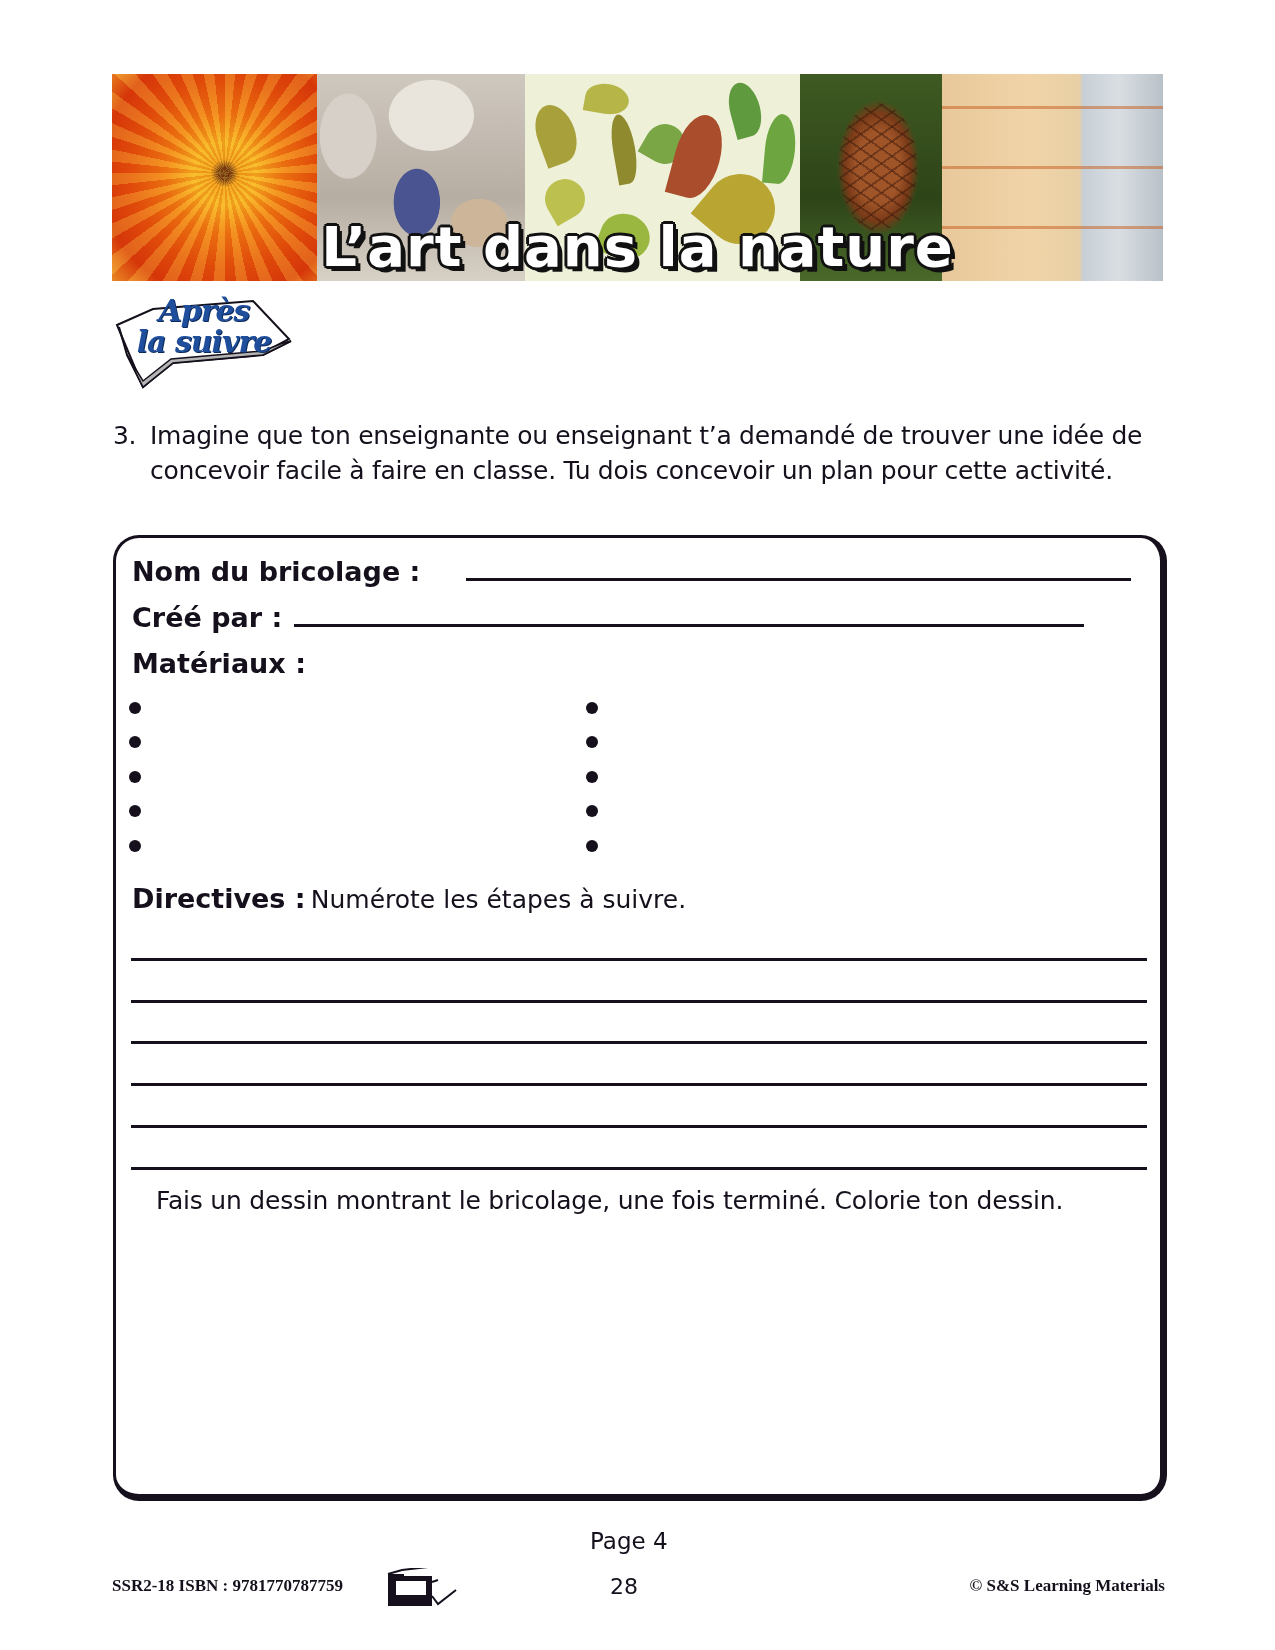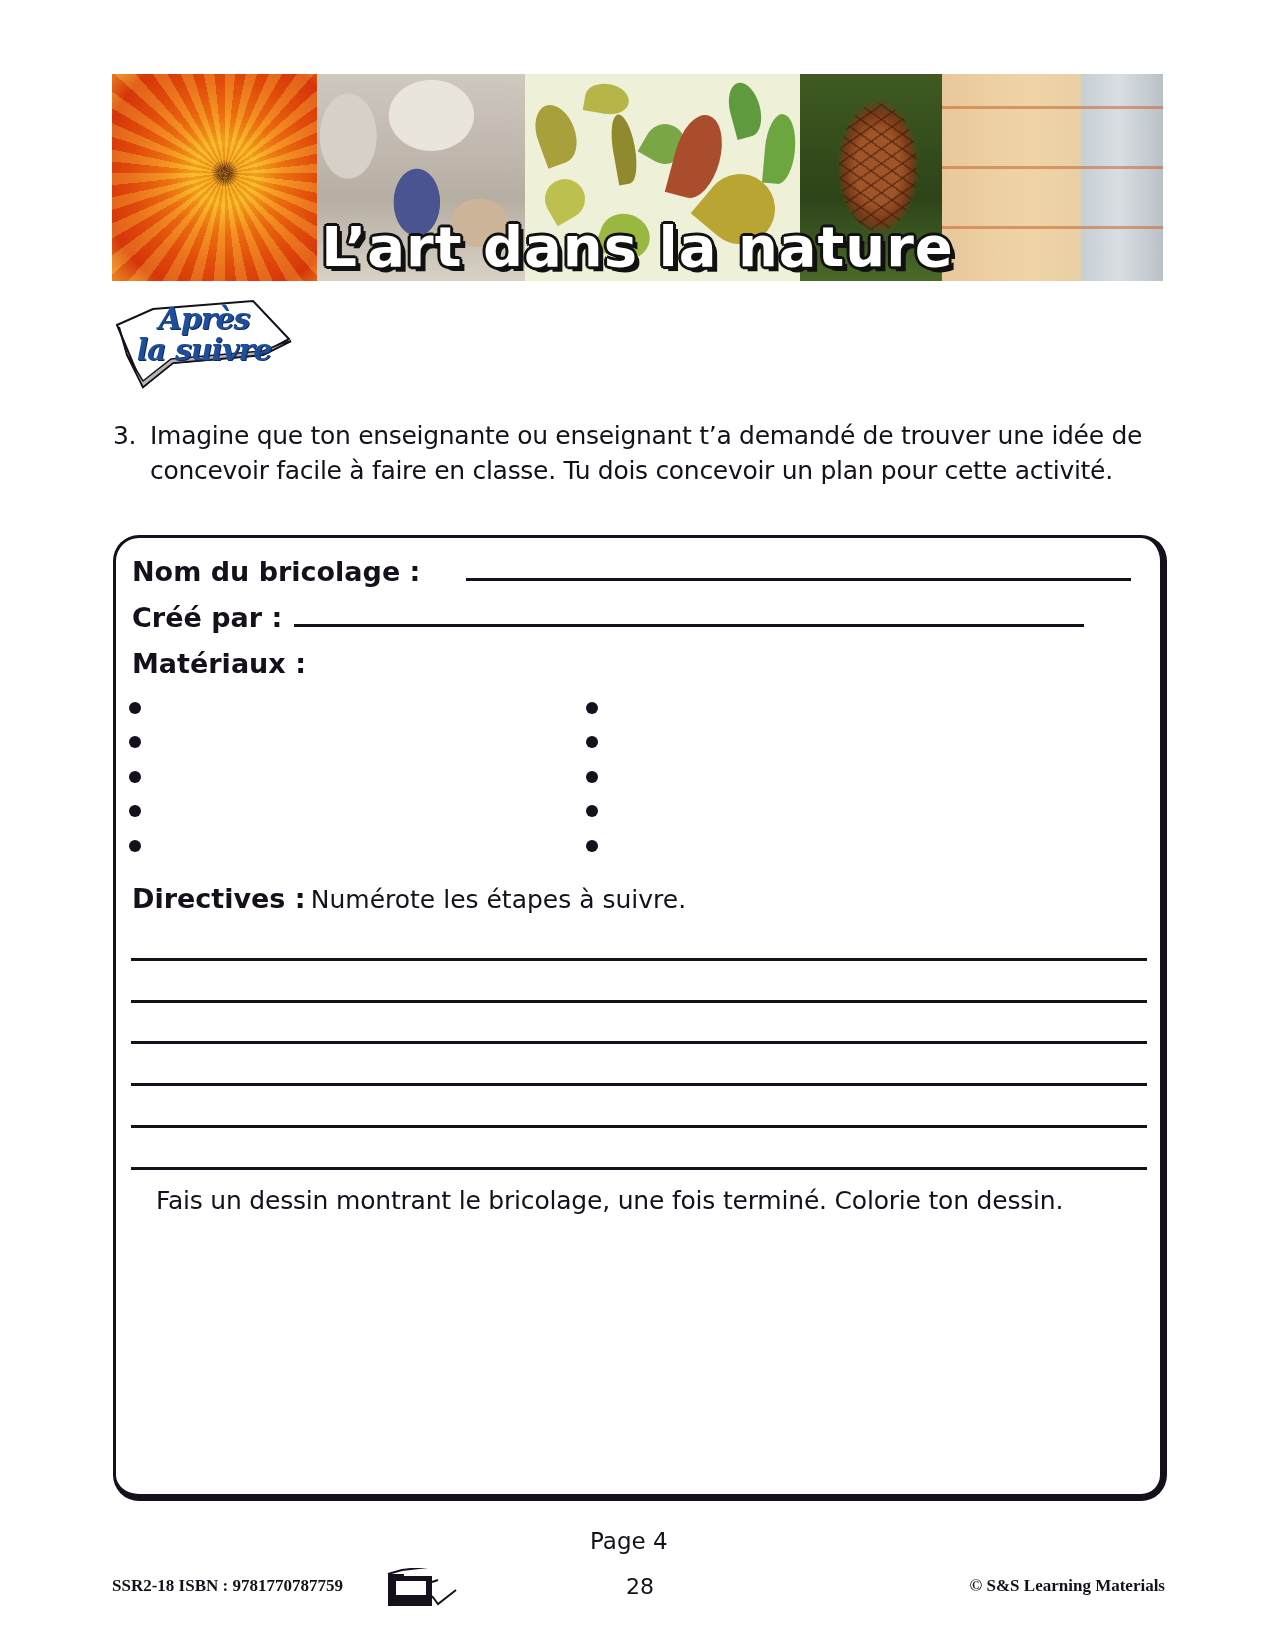--- a/index.html
+++ b/index.html
@@ -37,21 +37,21 @@
       linear-gradient(90deg, #e8c89a 0%, #f0d4a8 40%, #e9cfa5 62%, #c7cfd6 64%, #d9dee2 80%, #b9c1c8 100%); }
   .banner-title { position: absolute; left: 0; right: 0; top: 128px; text-align: center;
     font-family: "DejaVu Sans", sans-serif; font-weight: bold; font-size: 56px; letter-spacing: 1px;
     color: #ffffff;
     text-shadow: 3px 0 0 #111, -3px 0 0 #111, 0 3px 0 #111, 0 -3px 0 #111,
                  2px 2px 0 #111, -2px -2px 0 #111, 2px -2px 0 #111, -2px 2px 0 #111, 5px 5px 0 #111; margin-top: 12px; }
 
   
   .badge { position: absolute; left: 113px; top: 295px; width: 185px; height: 100px; }
   .badge svg { position: absolute; left: 0; top: 0; }
-  .badge-text { position: absolute; left: 16px; top: 8px; width: 150px; text-align: center;
+  .badge-text { position: absolute; left: 16px; top: 0; width: 150px; text-align: center;
     font-family: "DejaVu Serif", serif; font-weight: bold; font-style: italic; color: #1f4f9c;
     font-size: 30px; line-height: 31px; letter-spacing: -1px;
     text-shadow: 1px 1px 0 #0c2a5c; }
 
   
   .question { position: absolute; left: 113px; top: 418px; width: 1060px;
     font-family: "DejaVu Sans", sans-serif; font-size: 25px; line-height: 35px; color: #15101c; letter-spacing: -0.3px; }
   .q-num { position: absolute; left: 0; top: 0; }
   .q-body { position: absolute; left: 37px; top: 0; width: 1020px; }
   .q-line { display: block; white-space: nowrap; }
@@ -67,21 +67,21 @@
   .directives { position: absolute; left: 16px; top: 345px; white-space: nowrap; }
   .directives .normal { font-family: "DejaVu Sans", sans-serif; font-size: 25px; font-weight: normal; color: #15101c; }
   .write-line { position: absolute; left: 15px; width: 1016px; height: 0; border-top: 3px solid #15101c; }
   .drawing-note { position: absolute; left: 16px; top: 648px; font-family: "DejaVu Sans", sans-serif; font-size: 25px; color: #15101c; white-space: nowrap; letter-spacing: -0.2px; margin-left: 24px; }
   .drawing-area { position: absolute; left: 16px; top: 690px; width: 1016px; height: 250px; }
 
   
   .page-label { position: absolute; left: 590px; top: 1528px; font-family: "DejaVu Sans", sans-serif; font-size: 23px; color: #15101c; }
   .footer-left { position: absolute; left: 112px; top: 1576px; font-family: "Liberation Serif", serif; font-weight: bold; font-size: 17px; color: #15101c; white-space: nowrap; }
   .copier { position: absolute; left: 386px; top: 1568px; width: 72px; height: 40px; }
-  .page-num { position: absolute; left: 610px; top: 1574px; font-family: "DejaVu Sans", sans-serif; font-size: 22px; color: #15101c; margin-left: 16px; }
+  .page-num { position: absolute; left: 610px; top: 1574px; font-family: "DejaVu Sans", sans-serif; font-size: 22px; color: #15101c; }
   .footer-right { position: absolute; right: 110px; top: 1576px; font-family: "Liberation Serif", serif; font-weight: bold; font-size: 17px; color: #15101c; white-space: nowrap; }
 </style>
 </head>
 <body>
 
 <div class="banner">
   <div class="panel p-flower"></div>
   <div class="panel p-shells"></div>
   <div class="panel p-leaves">
     <div class="leaf" style="left:12px;top:30px;width:38px;height:60px;background:#a8a03a;transform:rotate(-20deg)"></div>

